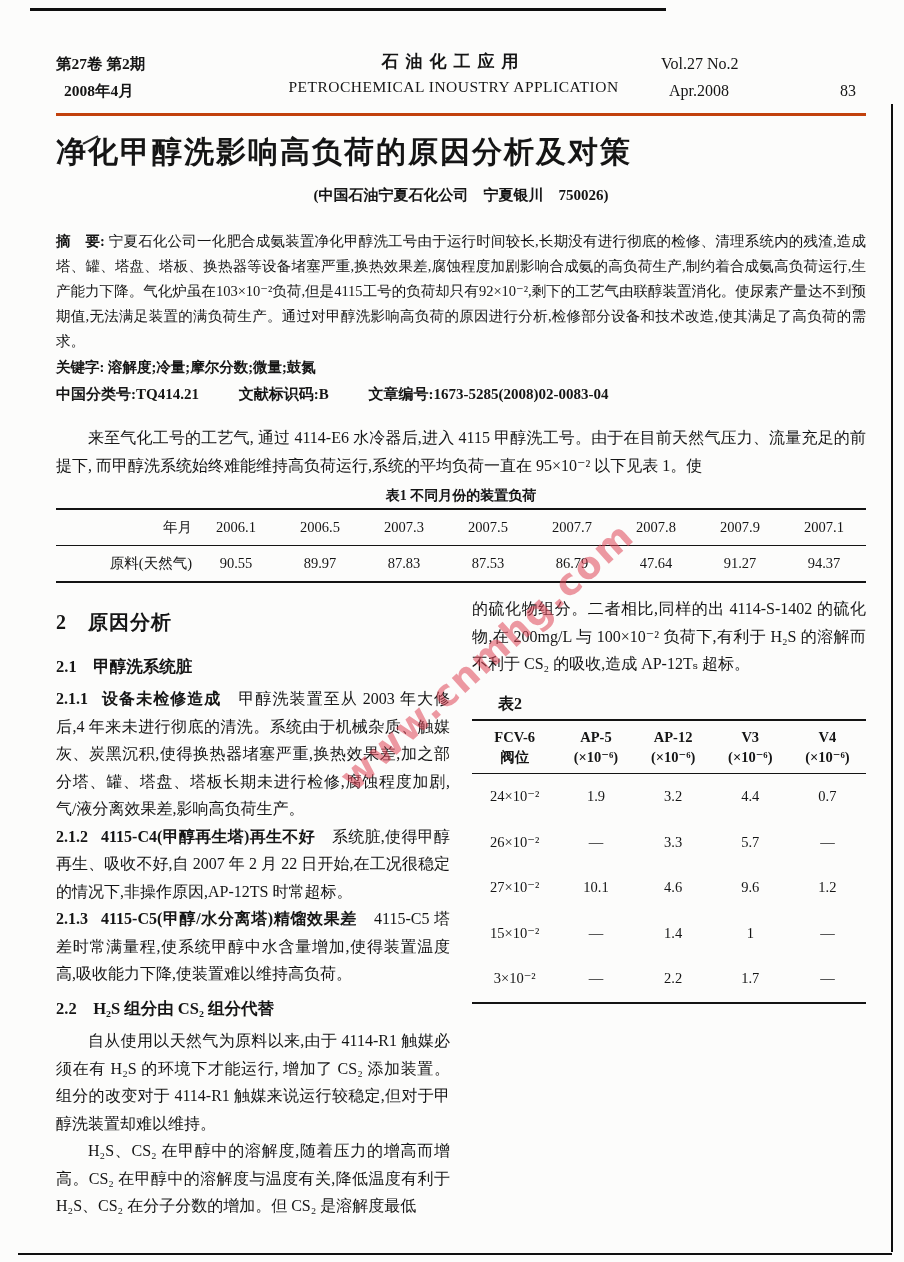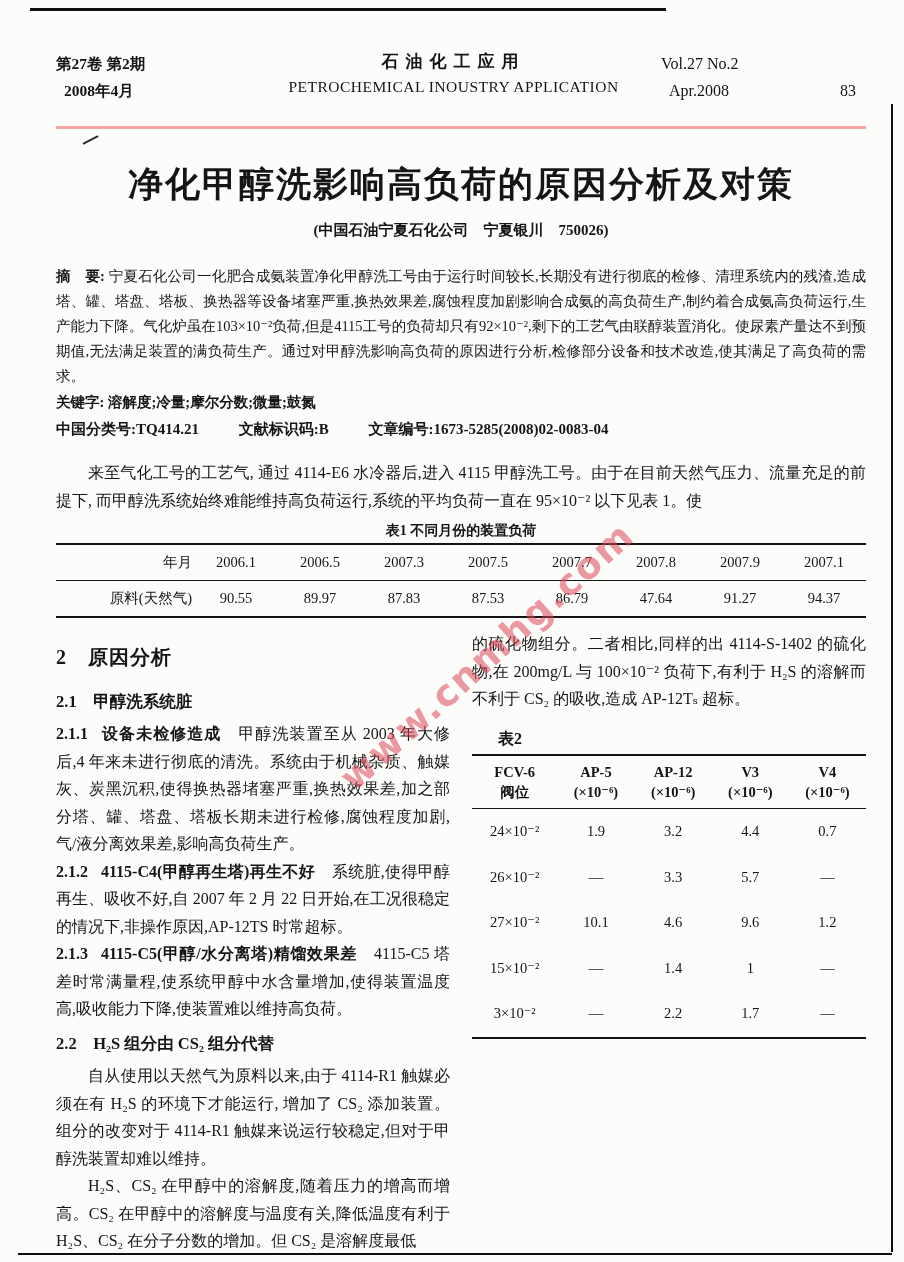--- a/index.html
+++ b/index.html
@@ -17,33 +17,33 @@
 
   .watermark {
     position:absolute; left:346px; top:762px;
     transform:rotate(-42deg); transform-origin:0 50%;
     font-family:"DejaVu Sans",sans-serif; font-weight:bold;
     font-size:37px; letter-spacing:2px;
     color:rgba(222,70,88,0.55); pointer-events:none; white-space:nowrap;
   }
 
   
-  .jheader { display:flex; align-items:flex-start; border-bottom:3px solid #fca5a5; padding-bottom:22px; }
+  .jheader { display:flex; align-items:flex-start; border-bottom:3px solid #c2410c; padding-bottom:9px; }
   .h-left  { width:190px; font-weight:bold; font-size:15.5px; line-height:27px; }
   .h-left .l2 { padding-left:8px; }
   .h-center{ flex:1; text-align:center; }
   .journal-cn { font-size:17px; font-weight:bold; letter-spacing:7px; }
   .journal-en { font-size:15.5px; margin-top:5px; letter-spacing:0.5px; }
   .h-right { width:205px; font-size:16px; line-height:27px; }
   .h-right .row2 { display:flex; }
   .h-right .row2 .d { padding-left:8px; }
   .h-right .row2 .pg { margin-left:auto; padding-right:10px; }
 
   
-  .art-title { text-align:center; font-size:35px; font-weight:bold; letter-spacing:2px; margin:32px 0 0; }
+  .art-title { font-size:30px; font-weight:bold; letter-spacing:2px; margin:16px 0 0; }
   .authors   { text-align:center; font-size:17px; font-weight:bold; margin-top:22px; }
   .affil     { text-align:center; font-size:15px; font-weight:bold; margin-top:13px; }
 
   
   .meta { margin-top:24px; font-size:14.5px; line-height:25px; }
   .meta p { margin:0; text-align:justify; }
   .meta .lab { font-weight:bold; }
   .kwline { font-weight:bold; margin-top:1px !important; }
   .ids { font-weight:bold; font-size:15px; margin-top:2px !important; }
   .ids span { margin-right:36px; }

